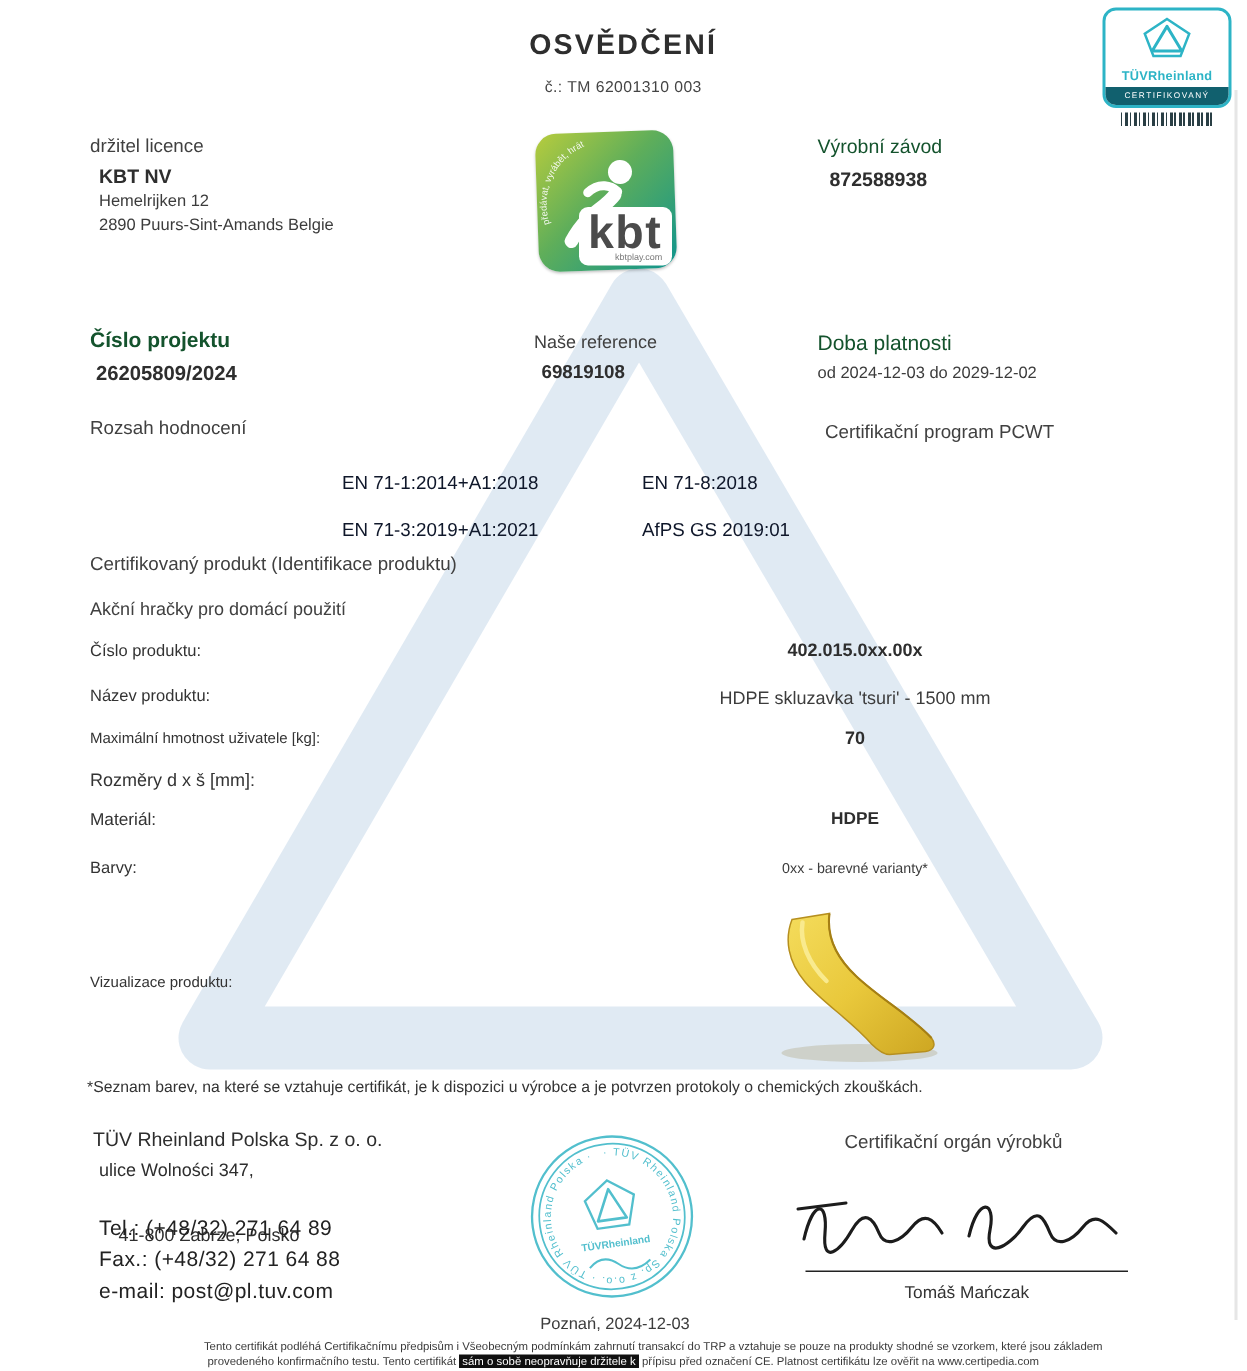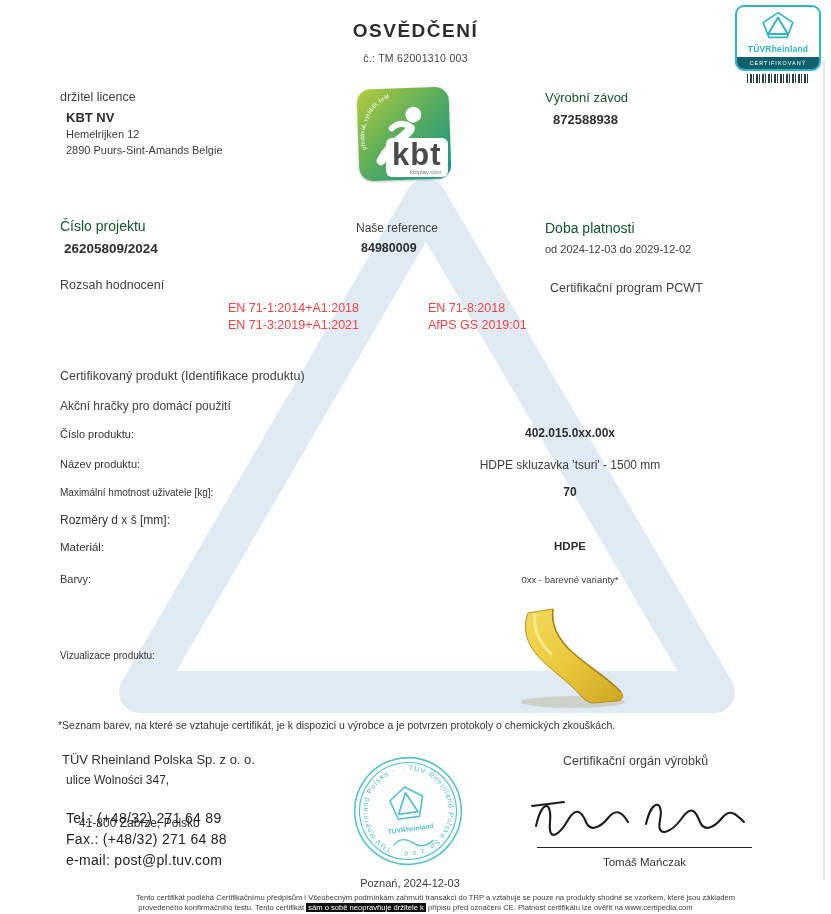--- a/index.html
+++ b/index.html
@@ -29,21 +29,21 @@
     background:repeating-linear-gradient(90deg,#2a3f45 0 1px,transparent 1px 3px,#2a3f45 3px 5px,transparent 5px 6px);}
 
   
   .kbt-box{width:92px;height:92px;border-radius:14px;transform:rotate(-2deg);
     background:linear-gradient(135deg,#b7cc3d 0%,#5fae5a 45%,#0f948e 100%);
     box-shadow:0 1px 2px rgba(0,0,0,.25);}
   .kbt-wordwrap{background:#fff;border-radius:6px;padding:0 6px 2px 6px;}
   .kbt-word{font-size:31px;font-weight:bold;color:#4b4b4b;letter-spacing:1px;line-height:34px;}
   .kbt-url{font-size:6px;color:#777;text-align:right;margin-top:-3px;}
 
-  .standards div{font-size:12.5px;color:#ef4444;line-height:17px;}
+  .standards div{font-size:12.5px;color:#0f172a;line-height:17px;margin-top:14px;}
 
   .prow-label{font-size:11px;color:#333;}
   .prow-value{left:450px;width:240px;text-align:center;}
   .pill{display:inline-block;background:#ececec;border-radius:8px;padding:2px 16px;font-size:9px;color:#555;}
 
   .footnote{font-size:10.5px;color:#333;width:730px;}
 
   .addr-name{font-size:13px;color:#2e2e2e;}
   .addr-line{font-size:12px;color:#2e2e2e;}
   .addr-big{font-size:14px;color:#222;letter-spacing:.3px;}
@@ -99,25 +99,25 @@
     </svg>
     <div class="abs kbt-wordwrap" style="left:28px;top:50px;">
       <div class="kbt-word">kbt</div>
       <div class="kbt-url">kbtplay.com</div>
     </div>
   </div>
 
   <div class="abs lbl-lg" style="left:545px;top:90px;font-size:13px;">Výrobní závod</div>
   <div class="abs val" style="left:553px;top:112px;font-weight:600;">872588938</div>
 
-  <div class="abs lbl-lg" style="left:60px;top:218px;">Číslo projektu</div>
+  <div class="abs lbl-lg" style="left:60px;top:218px;font-weight:bold;">Číslo projektu</div>
   <div class="abs val" style="left:64px;top:241px;font-size:13.5px;">26205809/2024</div>
 
   <div class="abs lbl" style="left:356px;top:221px;font-size:12px;">Naše reference</div>
-  <div class="abs val" style="left:361px;top:241px;font-size:12.5px;">84980009</div>
+  <div class="abs val" style="left:361px;top:241px;font-size:12.5px;">69819108</div>
 
   <div class="abs lbl-lg" style="left:545px;top:220px;">Doba platnosti</div>
   <div class="abs small" style="left:545px;top:243px;">od 2024-12-03 do 2029-12-02</div>
 
   <div class="abs lbl" style="left:60px;top:278px;">Rozsah hodnocení</div>
   <div class="abs standards" style="left:228px;top:300px;">
     <div>EN 71-1:2014+A1:2018</div>
     <div>EN 71-3:2019+A1:2021</div>
   </div>
   <div class="abs standards" style="left:428px;top:300px;">

